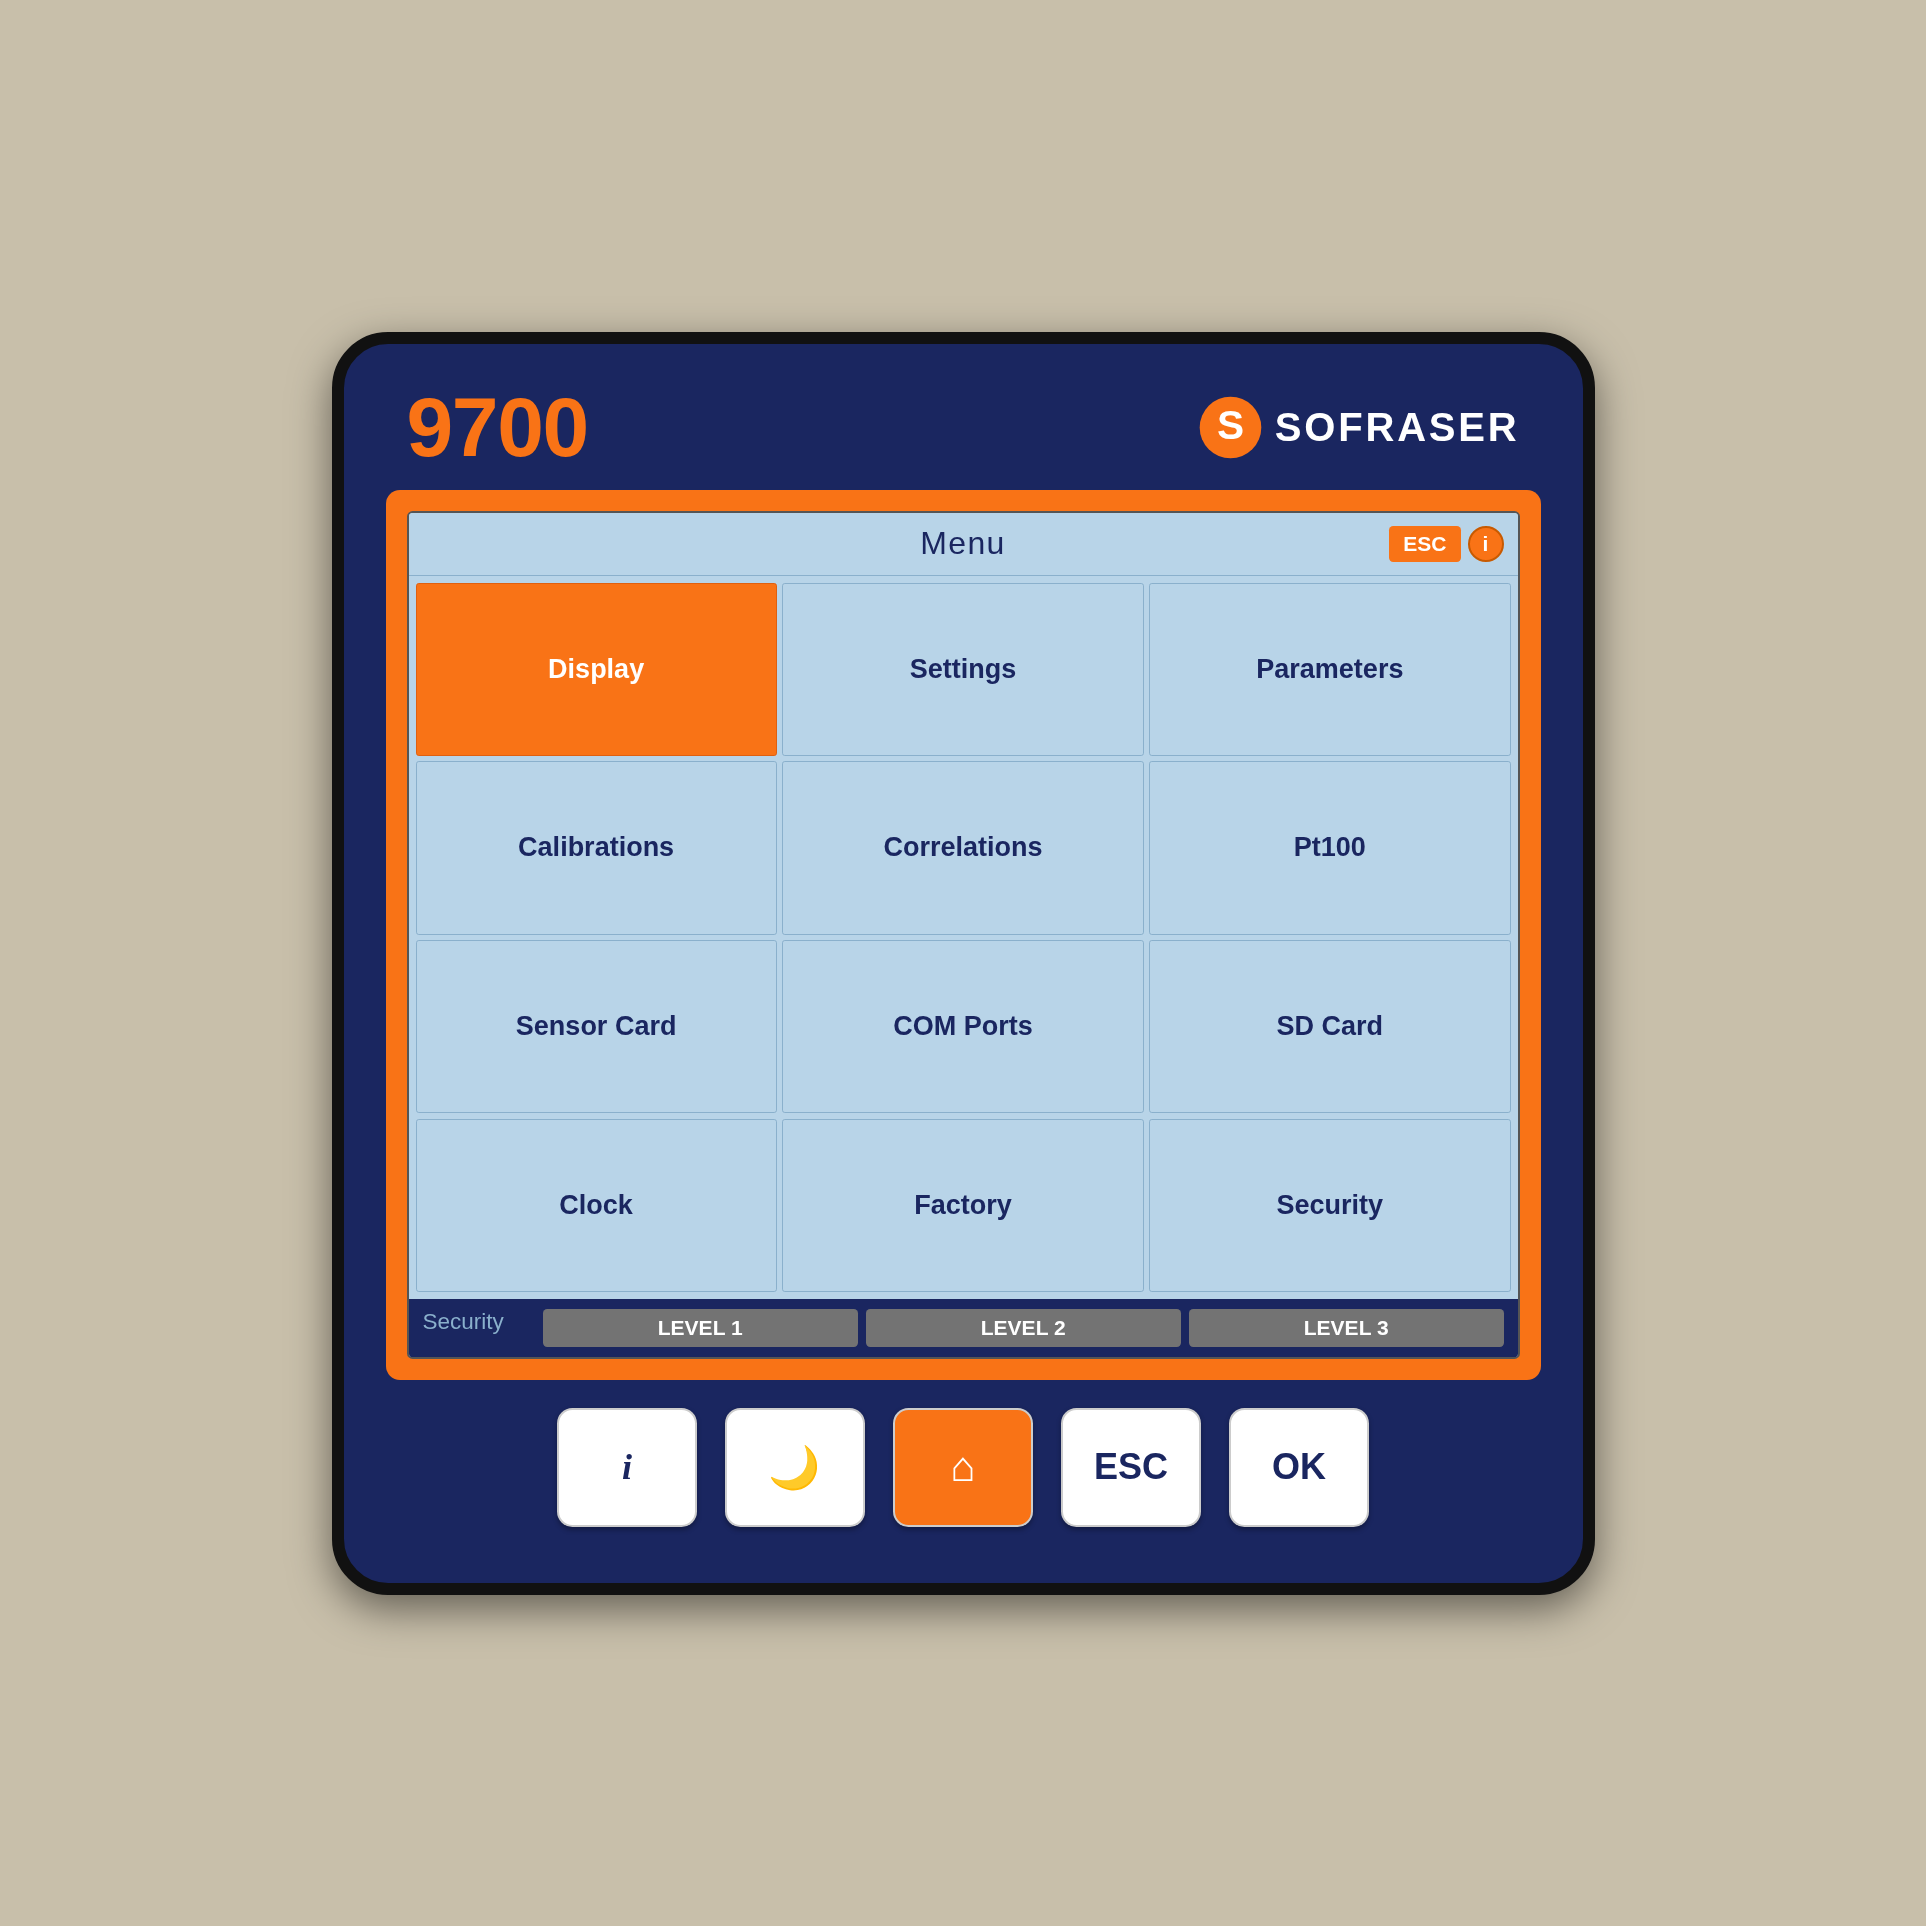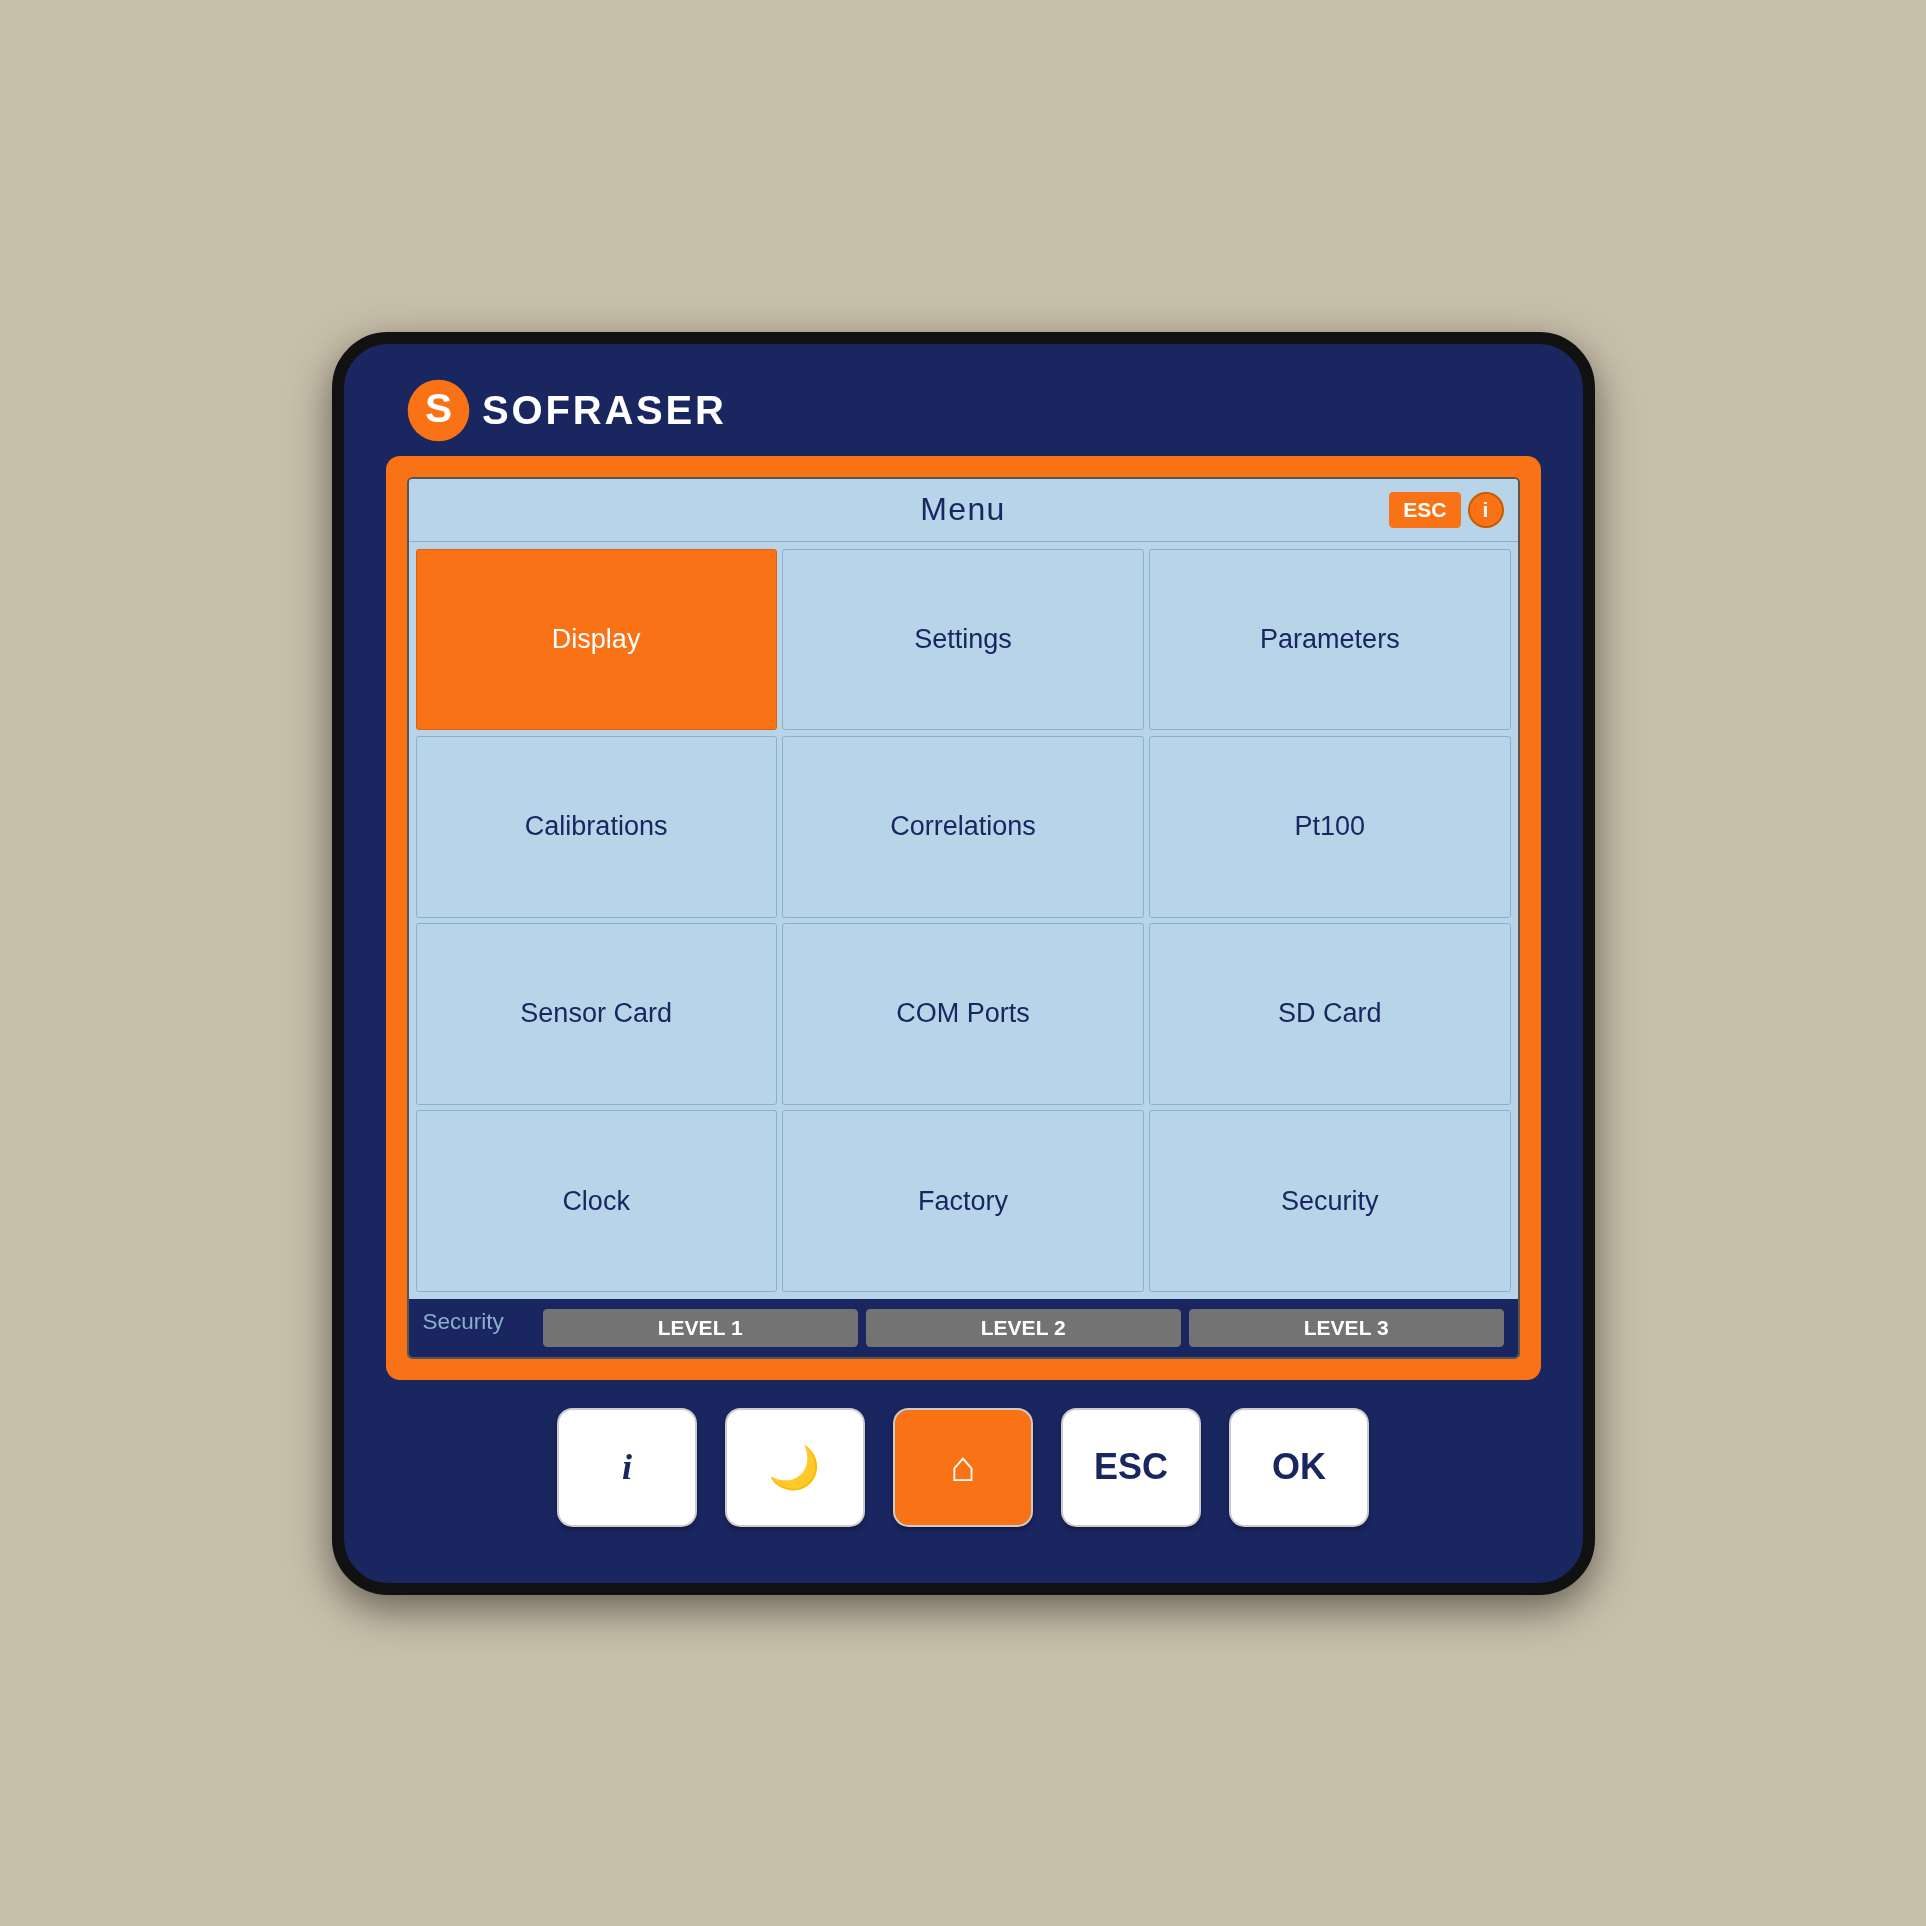--- a/index.html
+++ b/index.html
@@ -145,21 +145,21 @@
       gap: 5.6px;
     }
 
     .menu-cell {
       background: #b8d4e8;
       border: 1.4px solid #8ab0cc;
       display: flex;
       align-items: center;
       justify-content: center;
       font-size: 27px;
-      font-weight: 400;
+      font-weight: 700;
       color: #1a2660;
       cursor: pointer;
       border-radius: 2.8px;
       padding: 14px;
       text-align: center;
     }
 
     .menu-cell.active {
       background: #f97316;
       color: white;
@@ -237,20 +237,21 @@
     .home-icon {
       font-size: 42px;
     }
   </style>
 </head>
 <body>
 
 <div class="device">
 
   <div class="device-header">
+    <div class="device-model">9700</div>
     <div class="brand-logo">
       <svg class="brand-icon" viewBox="0 0 90 90">
         <circle cx="45" cy="45" r="44" fill="#f97316"></circle>
         <text x="45" y="62" text-anchor="middle" font-size="58" font-weight="900" fill="white" font-family="Arial">S</text>
       </svg>
       <span class="brand-name">SOFRASER</span>
     </div>
   </div>
 
   <div class="orange-panel">

